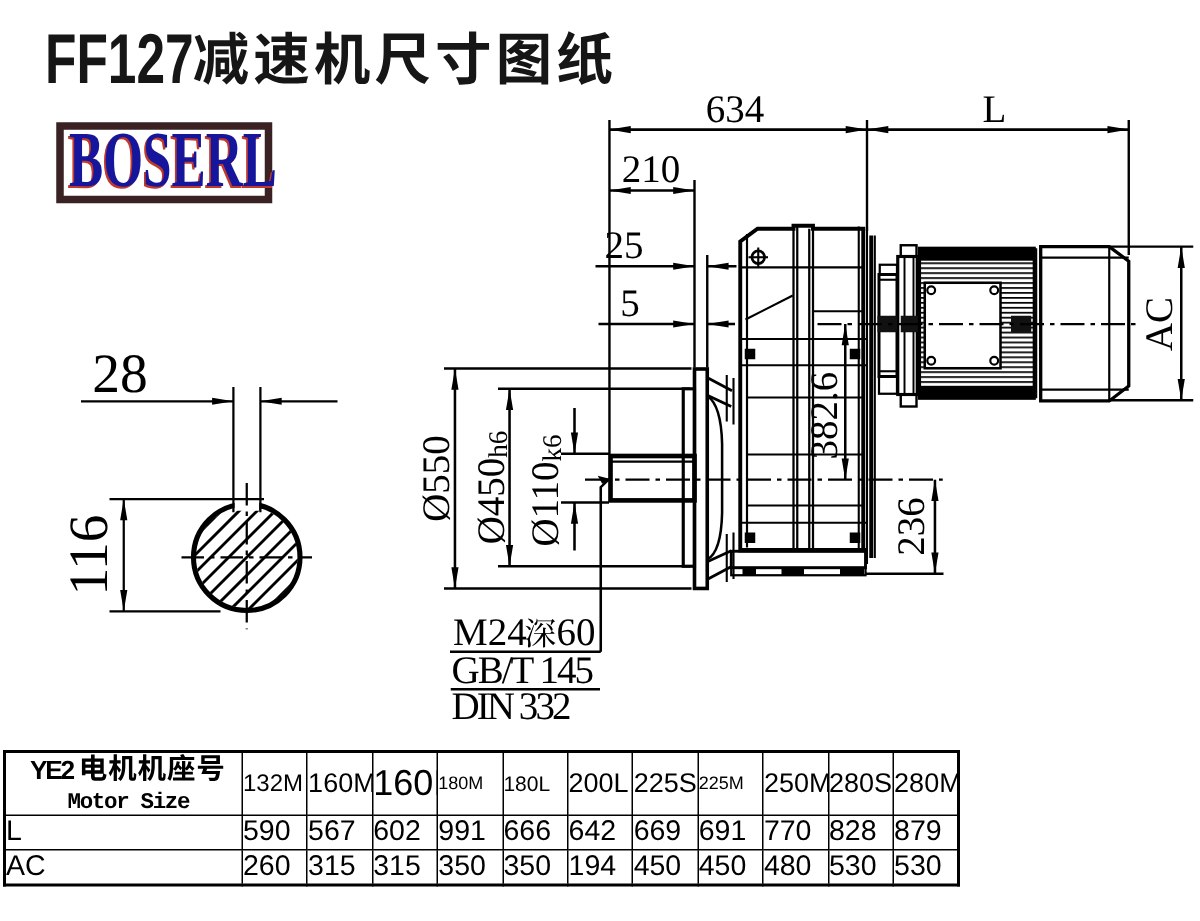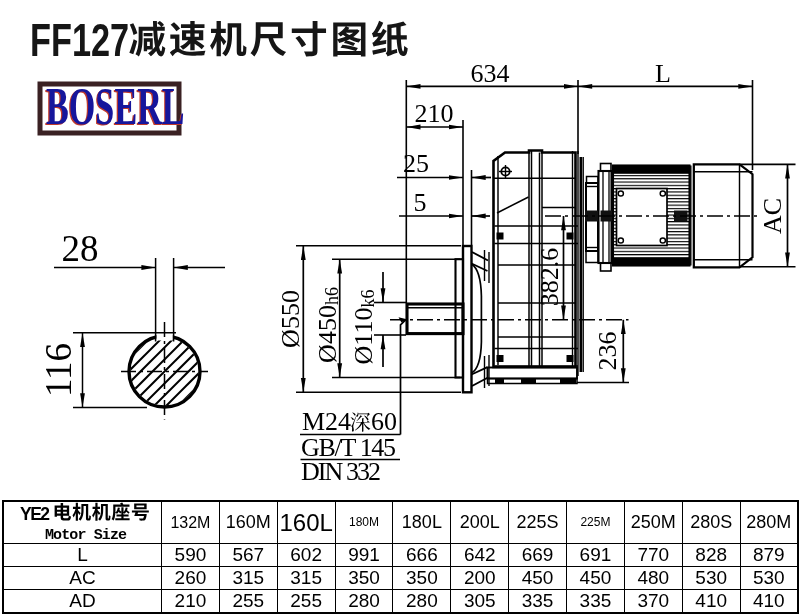--- a/index.html
+++ b/index.html
@@ -1,17 +1,17 @@
 <!DOCTYPE html>
 <html><head><meta charset="utf-8"><style>
 html,body{margin:0;padding:0;background:#fff;width:800px;height:614px;overflow:hidden}
 body{position:relative;font-family:"Liberation Sans",sans-serif}
 svg .ds{font-family:"Liberation Serif",serif}
-table{position:absolute;left:2px;top:500px;width:797px;border:2.5px solid #000;border-collapse:collapse;table-layout:fixed;
- font-family:"Liberation Sans",sans-serif;text-align:center;color:#000}
+table{position:absolute;left:2px;top:500px;width:638px;border:2.5px solid #000;border-collapse:collapse;table-layout:fixed;
+ font-family:"Liberation Sans",sans-serif;color:#000}
 td{border:1.6px solid #000;padding:0;font-size:19px;line-height:21px;overflow:hidden}
 tr.r td{height:22px}
 </style></head>
 <body>
 <svg width="800" height="614" viewBox="0 0 800 614" style="position:absolute;left:0;top:0">
 <defs>
 <path id="g0" d="M402 534V447H637V534ZM34 758C76 669 119 552 134 480L236 524C218 595 171 708 127 794ZM22 8 127 -33C163 70 201 201 231 321L137 366C104 237 57 96 22 8ZM651 848 656 696H270V417C270 283 263 98 186 -31C211 -42 258 -73 277 -92C361 49 375 267 375 417V591H661C670 429 684 287 706 176C687 149 667 123 646 99V391H406V45H495V91H639C603 51 563 16 519 -14C542 -31 582 -69 598 -88C649 -48 696 -1 738 52C770 -38 812 -89 867 -90C906 -91 955 -51 979 131C961 140 916 168 898 190C892 96 882 44 867 44C848 45 830 88 814 162C876 265 924 385 959 519L860 539C841 462 817 390 787 324C778 402 770 493 764 591H965V696H881L944 748C920 778 871 820 830 848L762 795C799 766 843 726 866 696H759L755 848ZM495 298H567V183H495Z"></path>
 <path id="g1" d="M46 752C101 700 170 628 200 580L297 654C263 701 191 769 136 817ZM279 491H38V380H164V114C120 94 71 59 25 16L98 -87C143 -31 195 28 230 28C255 28 288 1 335 -22C410 -60 497 -71 617 -71C715 -71 875 -65 941 -60C943 -28 960 26 973 57C876 43 723 35 621 35C515 35 422 42 355 75C322 91 299 106 279 117ZM459 516H569V430H459ZM685 516H798V430H685ZM569 848V763H321V663H569V608H349V339H517C463 273 379 211 296 179C321 157 355 115 372 88C444 124 514 184 569 253V71H685V248C759 200 832 145 872 103L945 185C897 231 807 291 724 339H914V608H685V663H947V763H685V848Z"></path>
 <path id="g2" d="M488 792V468C488 317 476 121 343 -11C370 -26 417 -66 436 -88C581 57 604 298 604 468V679H729V78C729 -8 737 -32 756 -52C773 -70 802 -79 826 -79C842 -79 865 -79 882 -79C905 -79 928 -74 944 -61C961 -48 971 -29 977 1C983 30 987 101 988 155C959 165 925 184 902 203C902 143 900 95 899 73C897 51 896 42 892 37C889 33 884 31 879 31C874 31 867 31 862 31C858 31 854 33 851 37C848 41 848 55 848 82V792ZM193 850V643H45V530H178C146 409 86 275 20 195C39 165 66 116 77 83C121 139 161 221 193 311V-89H308V330C337 285 366 237 382 205L450 302C430 328 342 434 308 470V530H438V643H308V850Z"></path>
 <path id="g3" d="M161 816V517C161 357 151 138 21 -9C49 -24 103 -69 123 -94C235 33 273 226 285 390H498C563 156 672 -6 887 -82C905 -48 942 4 970 29C784 85 676 214 622 390H878V816ZM289 699H752V507H289V517Z"></path>
@@ -278,21 +278,21 @@
 <use href="#t3" transform="translate(104.30000000000001,17) scale(0.019,-0.019)"></use>
 <use href="#t4" transform="translate(123.9,17) scale(0.019,-0.019)"></use>
 <text x="38" y="36.5" font-family="Liberation Mono,monospace" font-weight="bold" font-size="15" textLength="82">Motor Size</text>
 </g>
 </svg>
 </td>
 <td style="font-size:16px">132M</td>
         <td style="font-size:18px">160M</td>
         <td style="font-size:24px">160L</td>
         <td style="font-size:12px">180M</td>
-        <td style="font-size:18px">180L</td>
+        <td style="font-size:14px">180L</td>
         <td style="font-size:18px">200L</td>
         <td style="font-size:18px">225S</td>
         <td style="font-size:12px">225M</td>
         <td style="font-size:18px">250M</td>
         <td style="font-size:18px">280S</td>
         <td style="font-size:18px">280M</td>
 </tr>
 <tr class="r">
         <td>L</td>
         <td>590</td>
@@ -307,35 +307,21 @@
         <td>828</td>
         <td>879</td>
       </tr>
 <tr class="r">
         <td>AC</td>
         <td>260</td>
         <td>315</td>
         <td>315</td>
         <td>350</td>
         <td>350</td>
-        <td>200</td>
+        <td>194</td>
         <td>450</td>
         <td>450</td>
         <td>480</td>
         <td>530</td>
         <td>530</td>
       </tr>
-<tr class="r">
-        <td>AD</td>
-        <td>210</td>
-        <td>255</td>
-        <td>255</td>
-        <td>280</td>
-        <td>280</td>
-        <td>305</td>
-        <td>335</td>
-        <td>335</td>
-        <td>370</td>
-        <td>410</td>
-        <td>410</td>
-      </tr>
 </tbody>
   </table>
 
 </body></html>

